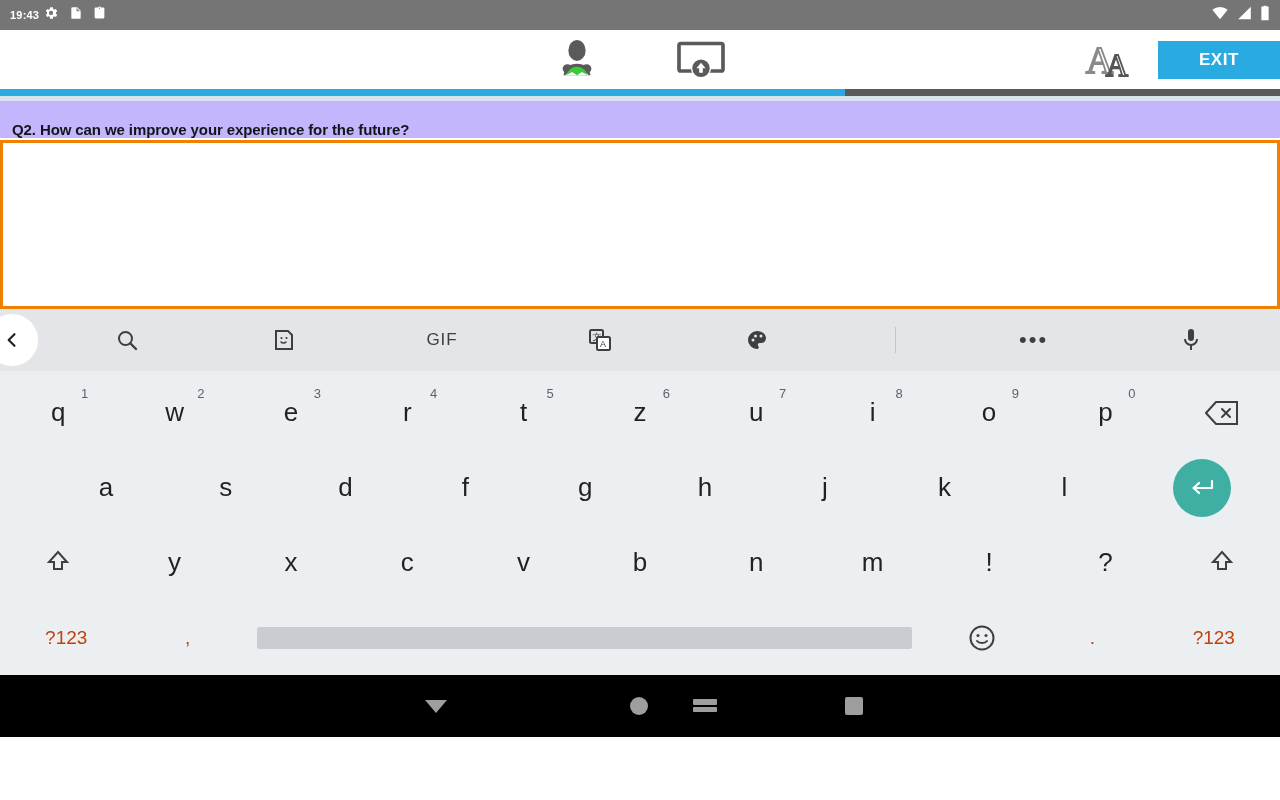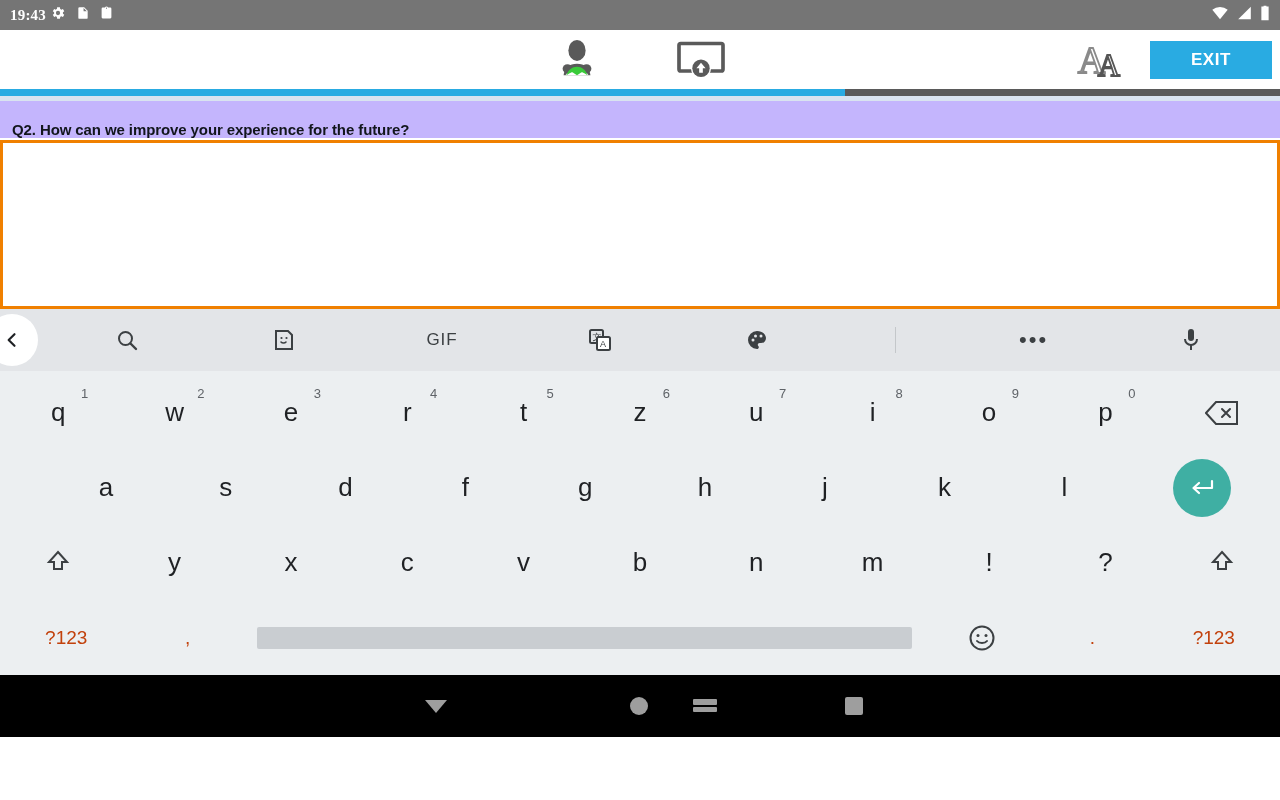--- a/index.html
+++ b/index.html
@@ -7,21 +7,21 @@
     width:1280px; height:800px;
     font-family:"Liberation Sans", sans-serif;
     background:#ffffff; overflow:hidden;
   }
 
   
   .status-bar{
     height:30px; background:#757575; color:#ffffff;
     display:flex; align-items:center; padding:0 10px;
   }
-  .status-time{ font-size:15px; font-weight:600; letter-spacing:.2px; margin-right:4px;font-family:Liberation Serif, serif; }
+  .status-time{ font-size:11px; font-weight:600; letter-spacing:.2px; margin-right:4px; }
   .status-icons-left{ display:flex; align-items:center; gap:10px; }
   .status-icons-right{ margin-left:auto; display:flex; align-items:center; gap:7px; }
   .sb-ico{ display:block; }
 
   
   .app-header{
     height:59px; background:#ffffff; display:flex; align-items:center;
     position:relative;
   }
   .header-center{
@@ -33,21 +33,21 @@
   .hdr-icon{ display:flex; align-items:center; justify-content:center; }
   .header-right{
     margin-left:auto; display:flex; align-items:center; gap:8px;
     padding-right:0; height:100%; z-index:2;
   }
   .aa-icon{ padding:0 8px; display:flex; align-items:center; }
   .exit-btn{
     background:#29ABE2; color:#ffffff; font-size:17px; font-weight:bold;
     letter-spacing:.6px; width:122px; height:38px; border:none;
     display:flex; align-items:center; justify-content:center;
-    margin-right:8px; cursor:pointer;
+    cursor:pointer;
   }
 
   
   .progress-track{ height:7px; background:#5a5a5a; width:100%; position:relative; }
   .progress-fill{ height:100%; background:#29ABE2; }
   .progress-shadow{ height:5px; background:#d9e3f0; }
 
   
   .question-band{
     background:#c4b5fd; height:37px; display:flex; align-items:flex-end;

